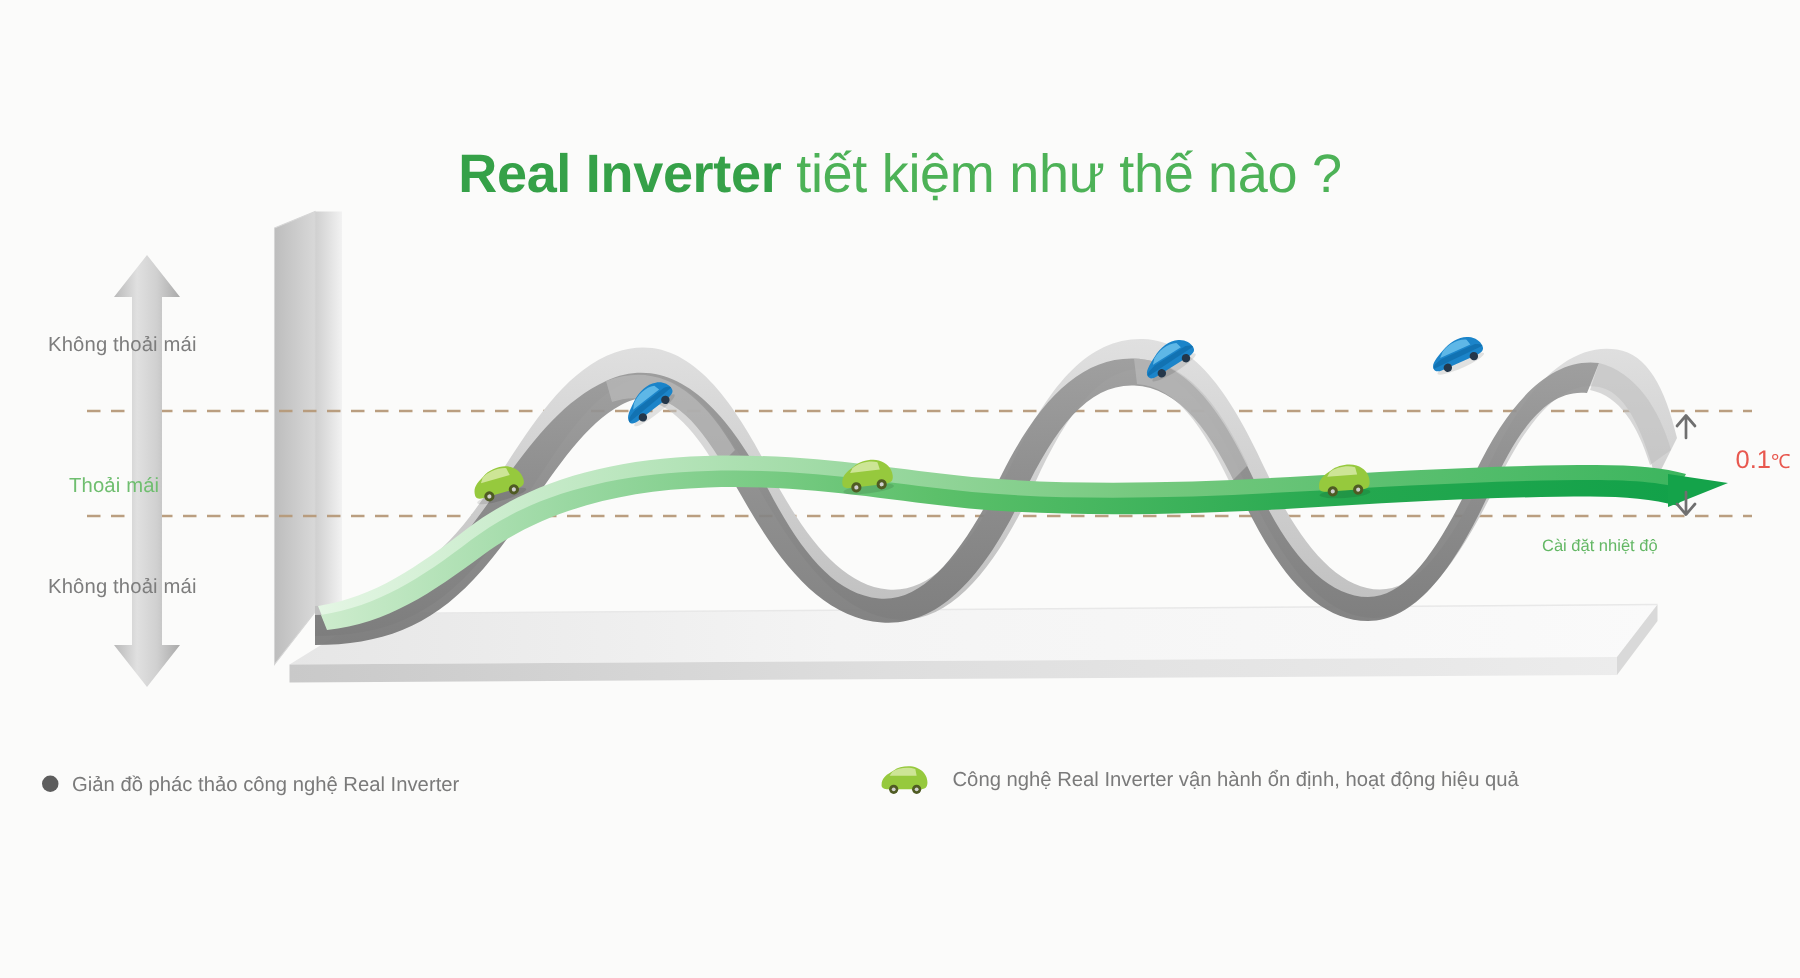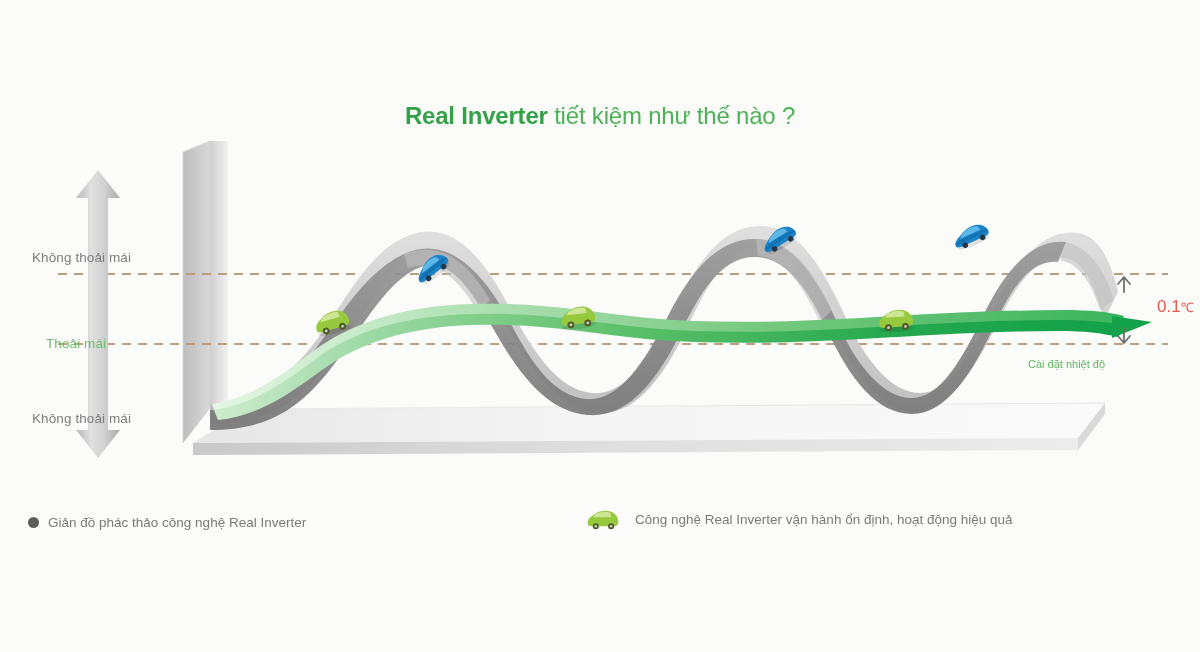--- a/index.html
+++ b/index.html
@@ -17,37 +17,36 @@
     background: #fbfbfa;
     overflow: hidden;
   }
   
   #title {
     position: absolute;
     left: 0;
     top: 96px;
     width: 1200px;
     text-align: center;
-    font-size: 24px;
+    font-size: 36px;
     line-height: 40px;
     color: #3fae49;
     letter-spacing: -0.2px;
     white-space: nowrap;
   }
   #title .strong { font-weight: bold; color: #35a148; }
   #title .rest  { font-weight: normal; color: #4db257; }
 
   
   .axis-label {
     position: absolute;
     font-size: 13.5px;
     color: #7d7d7d;
     white-space: nowrap;
     letter-spacing: 0.1px;
-    margin-top: 28px;
   }
   .axis-label.comfort { color: #6fbe6f; }
 
   
   #delta-value {
     position: absolute;
     left: 1157px;
     top: 297px;
     font-size: 17px;
     font-weight: normal;
@@ -337,21 +336,21 @@
       <polygon points="98,170 120,198 108,198 108,430 120,430 98,458 76,430 88,430 88,198 76,198" fill="url(#arrowGrad)"></polygon>
     </g>
 
     <g>
       <path d="M1124,292 L1124,278 M1118,284 L1124,277 L1130,284" stroke="#6f6f6f" stroke-width="1.8" fill="none" stroke-linecap="round" stroke-linejoin="round"></path>
       <path d="M1124,328 L1124,342 M1118,336 L1124,343 L1130,336" stroke="#6f6f6f" stroke-width="1.8" fill="none" stroke-linecap="round" stroke-linejoin="round"></path>
     </g>
   </svg>
 
   <div class="axis-label" style="left:32px; top:222px;">Không thoải mái</div>
-  <div class="axis-label comfort" style="left:46px; top:308px;">Thoải mái</div>
+  <div class="axis-label comfort" style="left:46px; top:316px;">Thoải mái</div>
   <div class="axis-label" style="left:32px; top:383px;">Không thoải mái</div>
 
   <div id="delta-value">
     <span>0.1</span><span class="deg">℃</span>
   </div>
   <div id="setpoint-label">Cài đặt nhiệt độ</div>
 
   <div id="legend-left">
     <span class="dot"></span>
     <span class="txt">Giản đồ phác thảo công nghệ Real Inverter</span>

